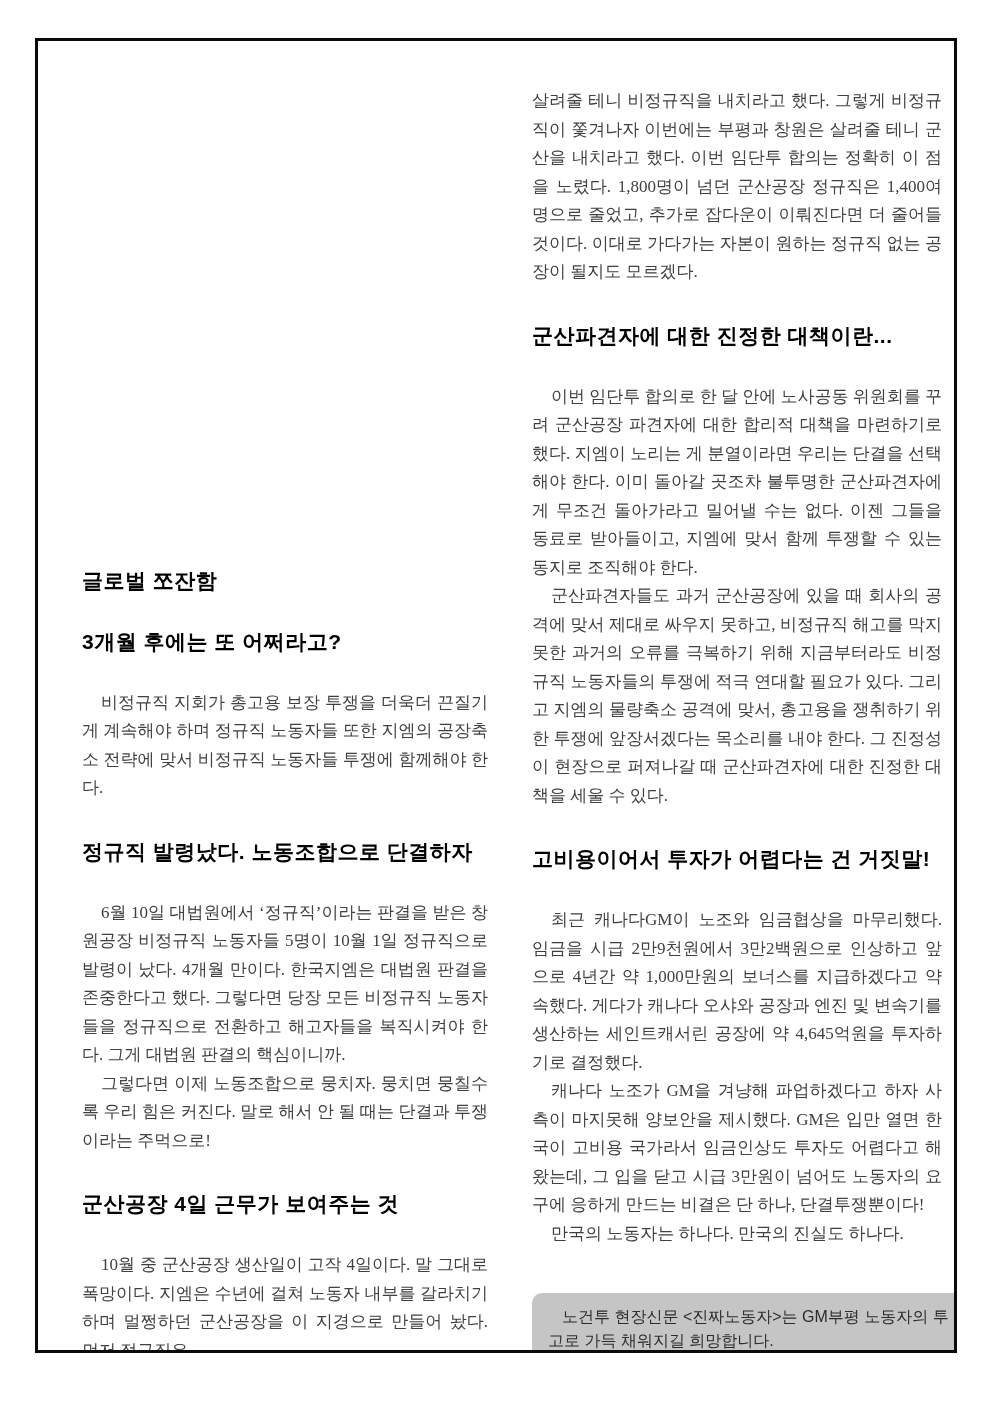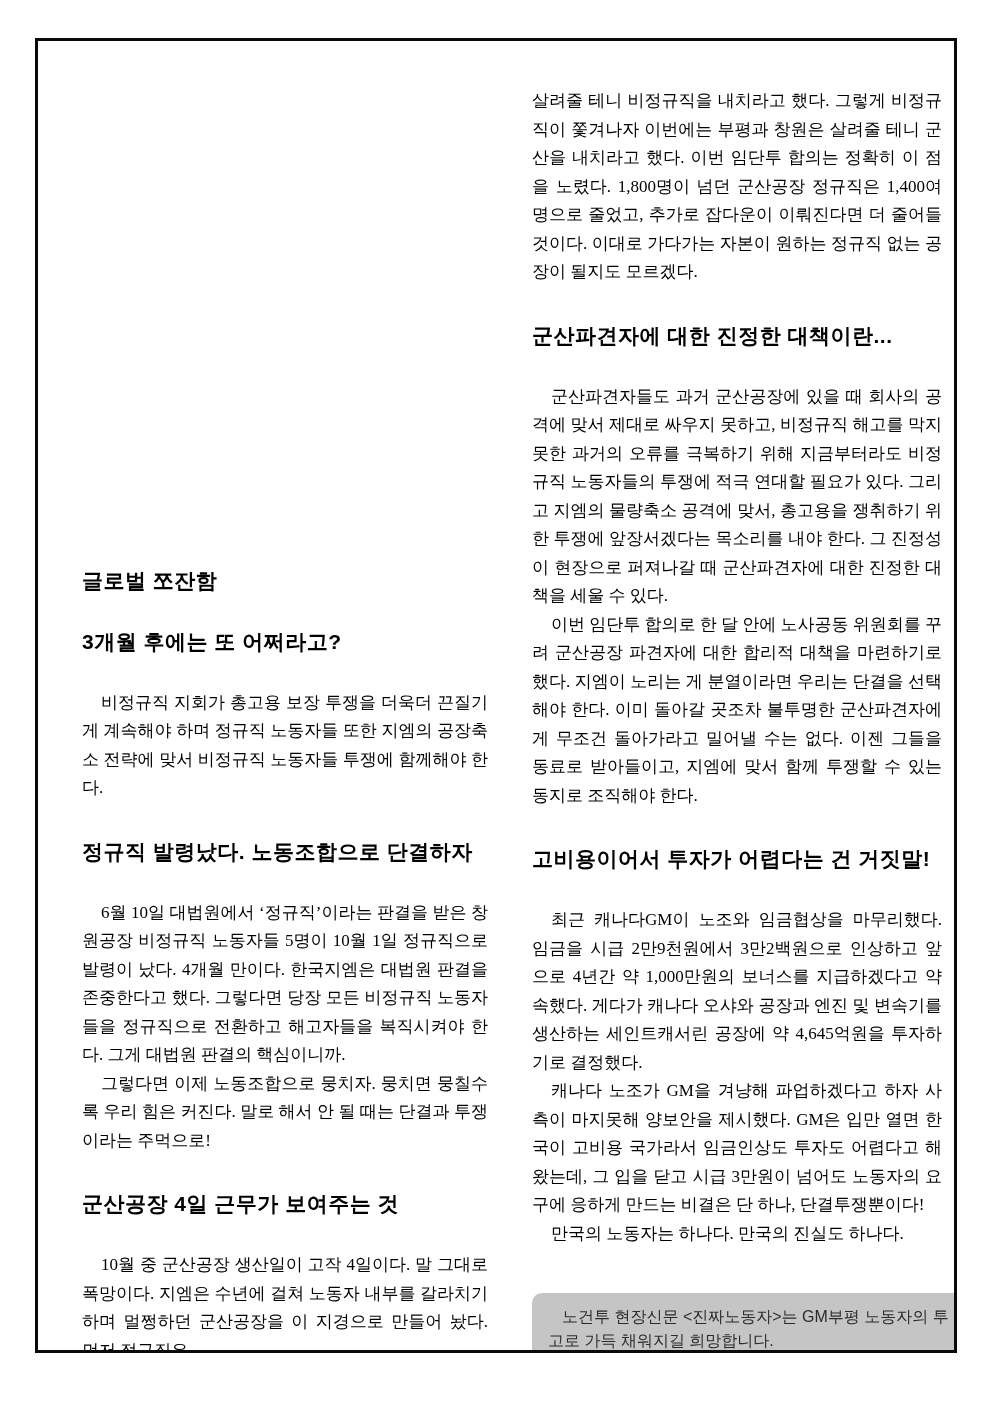--- a/index.html
+++ b/index.html
@@ -46,21 +46,21 @@
   }
   .section:first-child .section-heading { margin-top: 0; }
 
   .body-para {
     margin: 0;
     font-size: 17px;
     line-height: 28.5px;
     text-align: justify;
     word-break: break-all;
     text-indent: 19px;
-    color: #000000;
+    color: #404040;
   }
   .body-para.no-indent { text-indent: 0; }
 
   .info-box {
     margin-top: 45px;
     width: 446px;
     box-sizing: border-box;
     background: #c5c5c5;
     border-radius: 10px;
     padding: 12px 16px 12px 16px;
@@ -107,22 +107,22 @@
     </div>
 
     <div class="col-right">
 
       <div class="section">
         <p class="body-para no-indent">살려줄 테니 비정규직을 내치라고 했다. 그렇게 비정규직이 쫓겨나자 이번에는 부평과 창원은 살려줄 테니 군산을 내치라고 했다. 이번 임단투 합의는 정확히 이 점을 노렸다. 1,800명이 넘던 군산공장 정규직은 1,400여명으로 줄었고, 추가로 잡다운이 이뤄진다면 더 줄어들 것이다. 이대로 가다가는 자본이 원하는 정규직 없는 공장이 될지도 모르겠다.</p>
       </div>
 
       <div class="section">
         <div class="section-heading">군산파견자에 대한 진정한 대책이란...</div>
+        <p class="body-para">이번 임단투 합의로 한 달 안에 노사공동 위원회를 꾸려 군산공장 파견자에 대한 합리적 대책을 마련하기로 했다. 지엠이 노리는 게 분열이라면 우리는 단결을 선택해야 한다. 이미 돌아갈 곳조차 불투명한 군산파견자에게 무조건 돌아가라고 밀어낼 수는 없다. 이젠 그들을 동료로 받아들이고, 지엠에 맞서 함께 투쟁할 수 있는 동지로 조직해야 한다.</p>
         <p class="body-para">군산파견자들도 과거 군산공장에 있을 때 회사의 공격에 맞서 제대로 싸우지 못하고, 비정규직 해고를 막지 못한 과거의 오류를 극복하기 위해 지금부터라도 비정규직 노동자들의 투쟁에 적극 연대할 필요가 있다. 그리고 지엠의 물량축소 공격에 맞서, 총고용을 쟁취하기 위한 투쟁에 앞장서겠다는 목소리를 내야 한다. 그 진정성이 현장으로 퍼져나갈 때 군산파견자에 대한 진정한 대책을 세울 수 있다.</p>
-        <p class="body-para">이번 임단투 합의로 한 달 안에 노사공동 위원회를 꾸려 군산공장 파견자에 대한 합리적 대책을 마련하기로 했다. 지엠이 노리는 게 분열이라면 우리는 단결을 선택해야 한다. 이미 돌아갈 곳조차 불투명한 군산파견자에게 무조건 돌아가라고 밀어낼 수는 없다. 이젠 그들을 동료로 받아들이고, 지엠에 맞서 함께 투쟁할 수 있는 동지로 조직해야 한다.</p>
       </div>
 
       <div class="section">
         <div class="section-heading">고비용이어서 투자가 어렵다는 건 거짓말!</div>
         <p class="body-para">최근 캐나다GM이 노조와 임금협상을 마무리했다. 임금을 시급 2만9천원에서 3만2백원으로 인상하고 앞으로 4년간 약 1,000만원의 보너스를 지급하겠다고 약속했다. 게다가 캐나다 오샤와 공장과 엔진 및 변속기를 생산하는 세인트캐서린 공장에 약 4,645억원을 투자하기로 결정했다.</p>
         <p class="body-para">캐나다 노조가 GM을 겨냥해 파업하겠다고 하자 사측이 마지못해 양보안을 제시했다. GM은 입만 열면 한국이 고비용 국가라서 임금인상도 투자도 어렵다고 해왔는데, 그 입을 닫고 시급 3만원이 넘어도 노동자의 요구에 응하게 만드는 비결은 단 하나, 단결투쟁뿐이다!</p>
         <p class="body-para">만국의 노동자는 하나다. 만국의 진실도 하나다.</p>
       </div>
 
       <div class="info-box">

